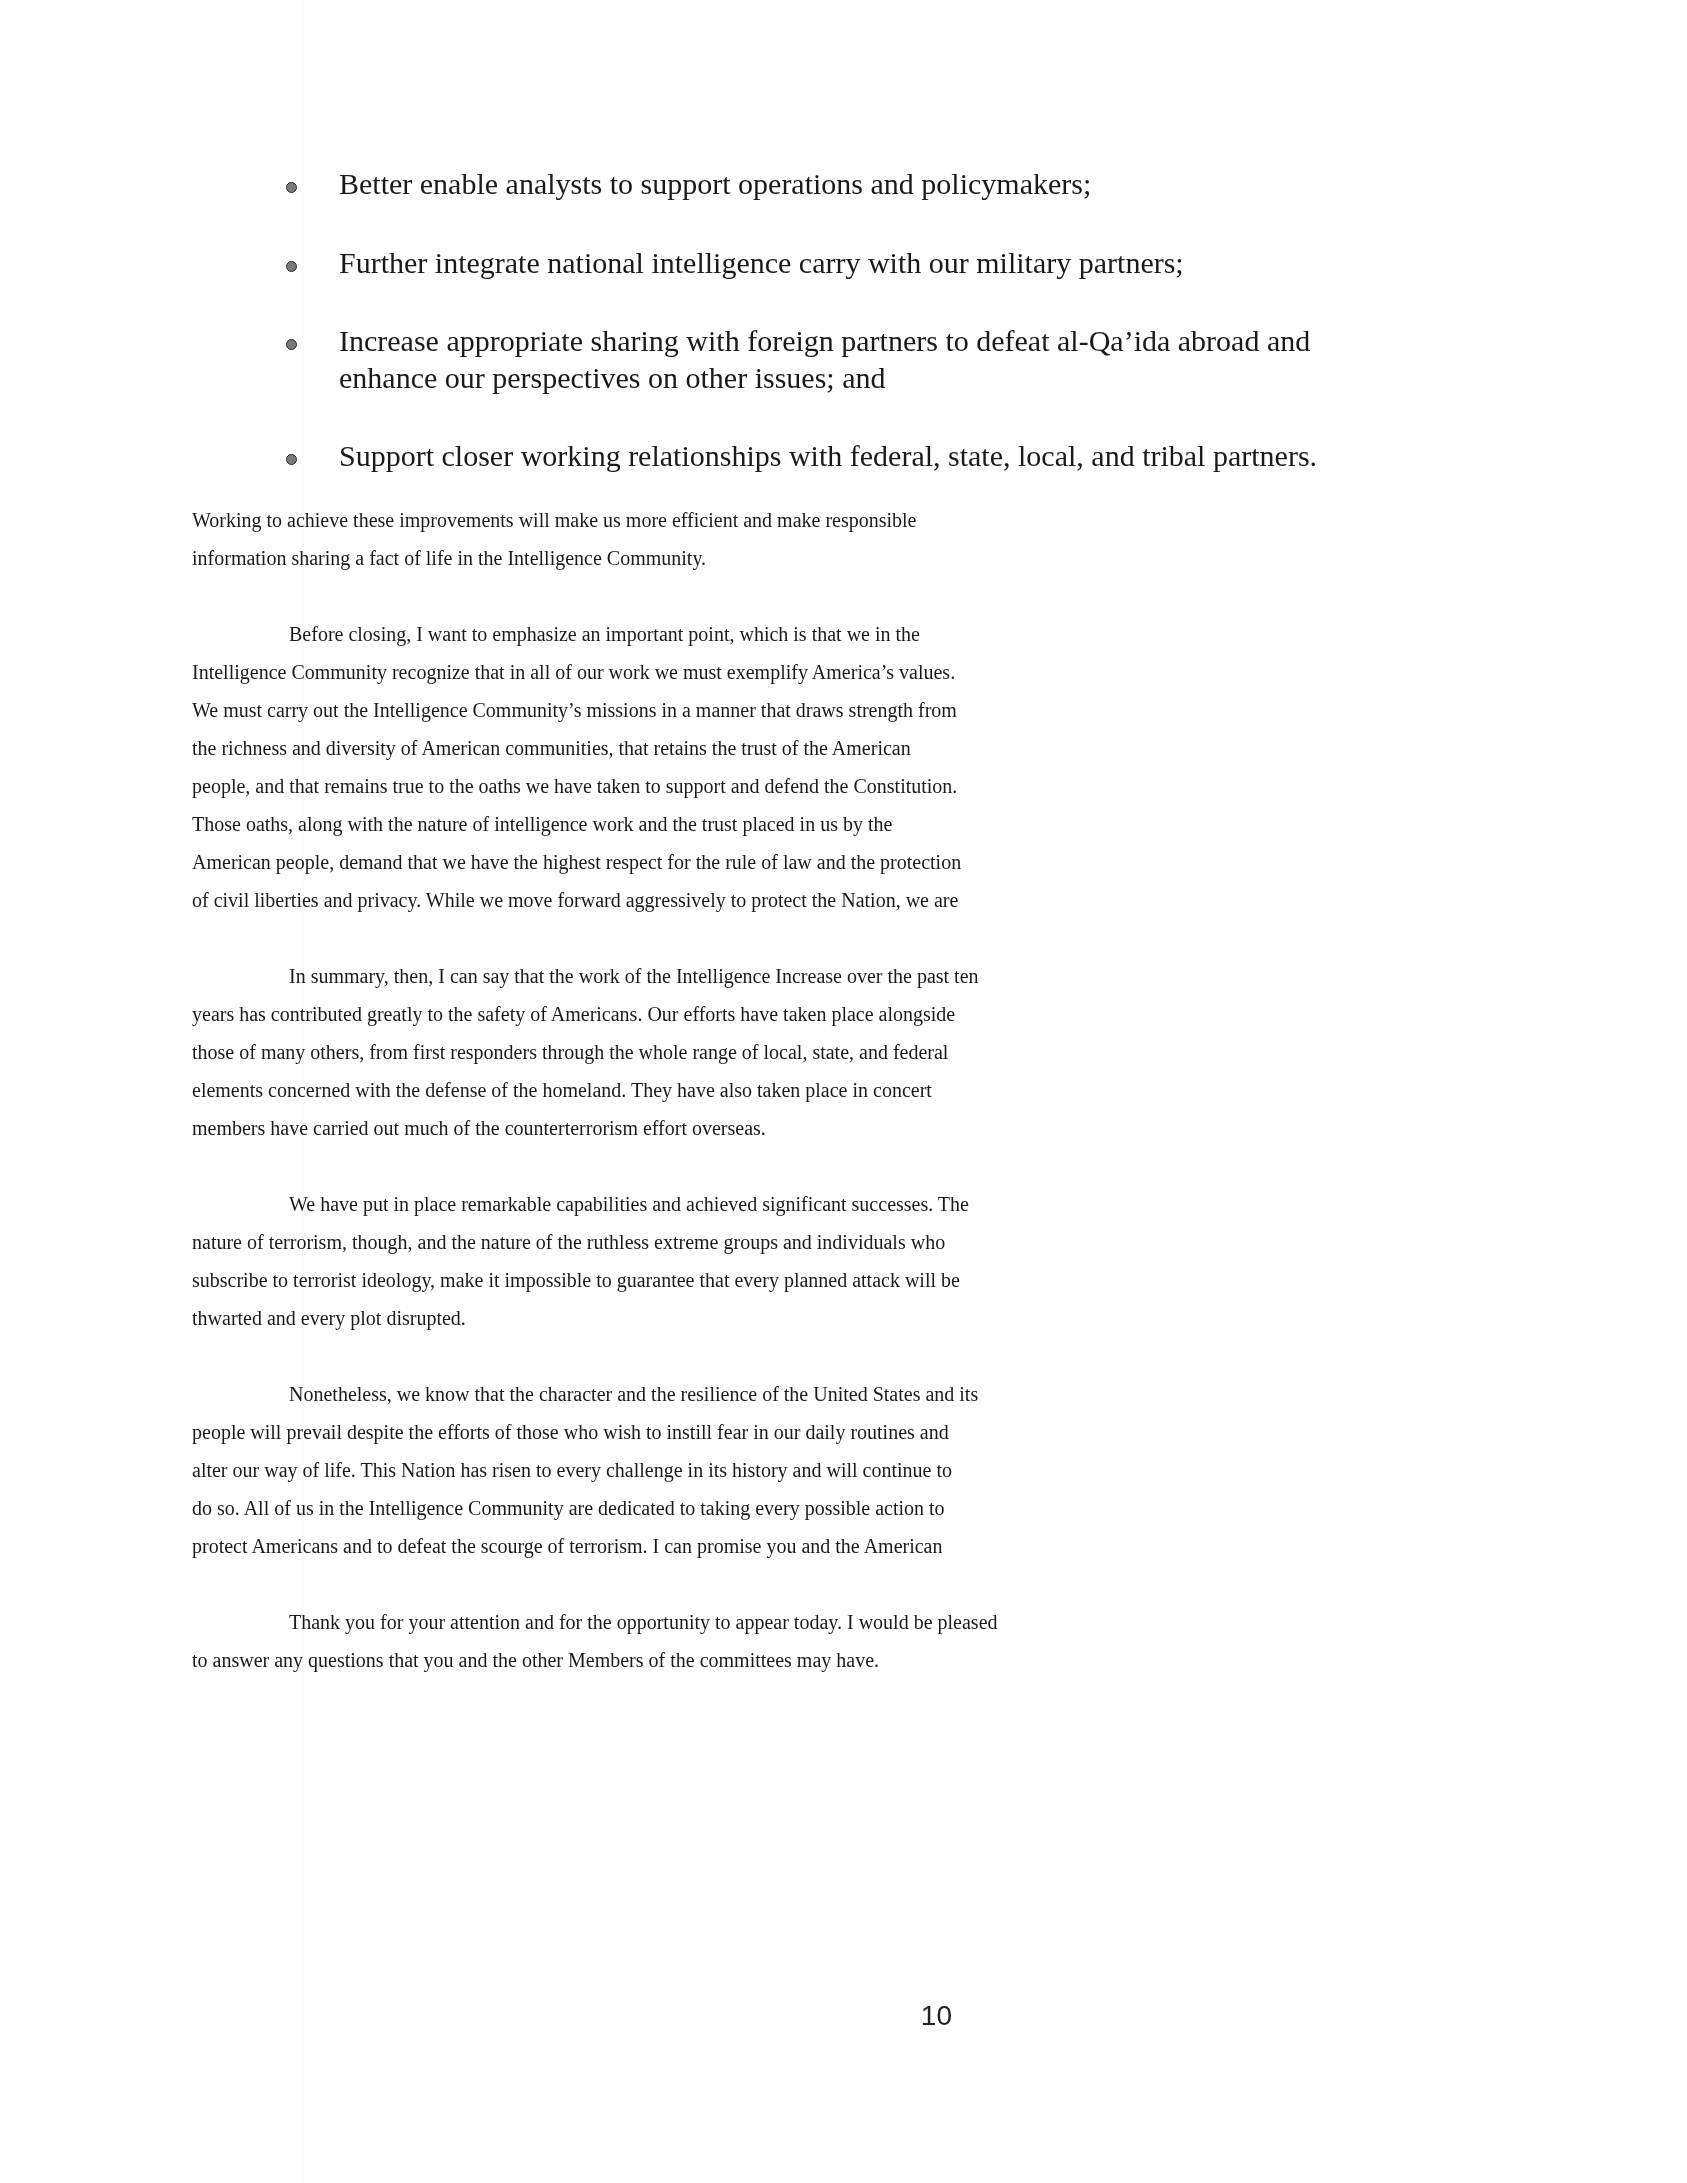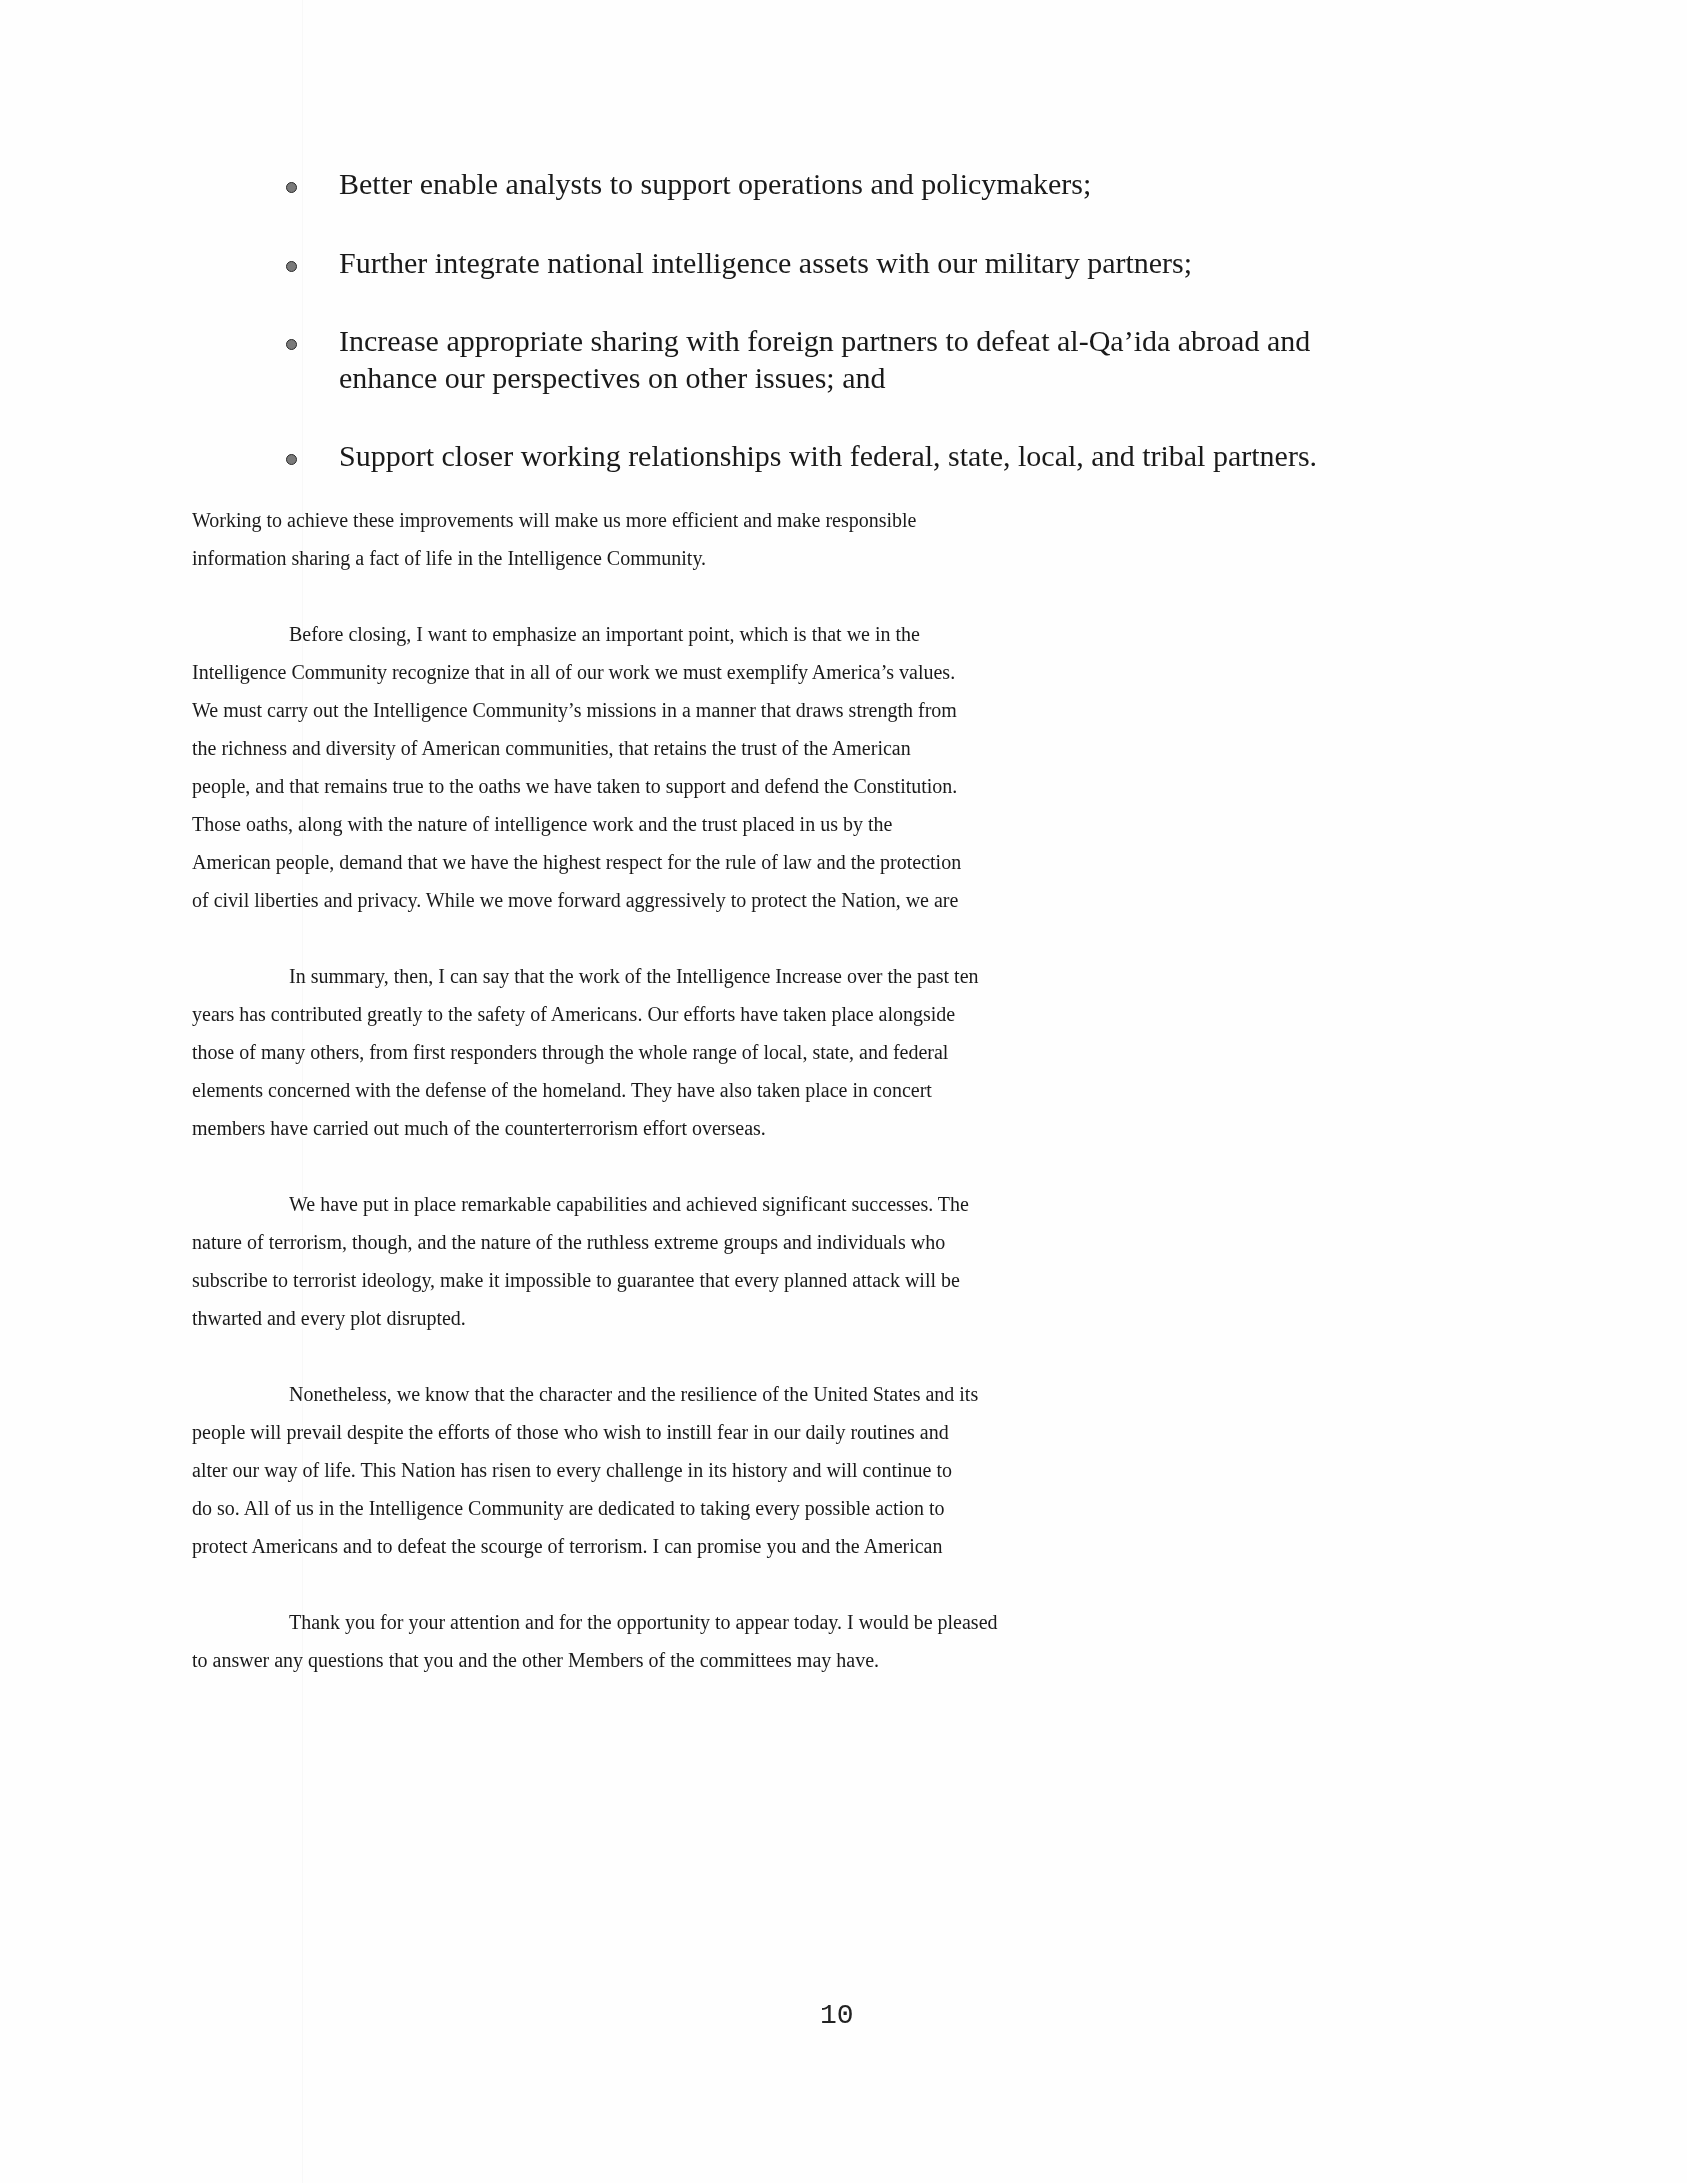--- a/index.html
+++ b/index.html
@@ -31,21 +31,21 @@
   .bullet-text span { display: block; }
   .body-text {
     position: absolute; left: 192px; top: 501px; width: 1297px;
     font-size: 20px; line-height: 38px;
   }
   .para { margin: 0 0 38px 0; }
   .para .line { display: block; white-space: nowrap; }
   .para.indent .line:first-child { padding-left: 97px; }
   .page-number {
     position: absolute; left: 820px; width: 132px; top: 1999px;
-    text-align: left; font-family: Liberation Mono, monospace;
+    text-align: right; font-family: Liberation Sans, sans-serif;
     font-size: 28px; line-height: 33px; color: #222;
   }
 </style>
 </head>
 <body>
 
 <div class="page">
   <div class="scan-line"></div>
 
   <div class="bullets">
@@ -53,21 +53,21 @@
     <div class="bullet-item" style="top:165px;">
       <span class="bullet-dot" style="top:17px;"></span>
       <div class="bullet-text">
         <span>Better enable analysts to support operations and policymakers;</span>
       </div>
     </div>
 
     <div class="bullet-item" style="top:244px;">
       <span class="bullet-dot" style="top:17px;"></span>
       <div class="bullet-text">
-        <span>Further integrate national intelligence assets with our military partners;</span>
+        <span>Further integrate national intelligence carry with our military partners;</span>
       </div>
     </div>
 
     <div class="bullet-item" style="top:322px;">
       <span class="bullet-dot" style="top:17px;"></span>
       <div class="bullet-text">
         <span>Increase appropriate sharing with foreign partners to defeat al-Qa’ida abroad and</span>
         <span>enhance our perspectives on other issues; and</span>
       </div>
     </div>

